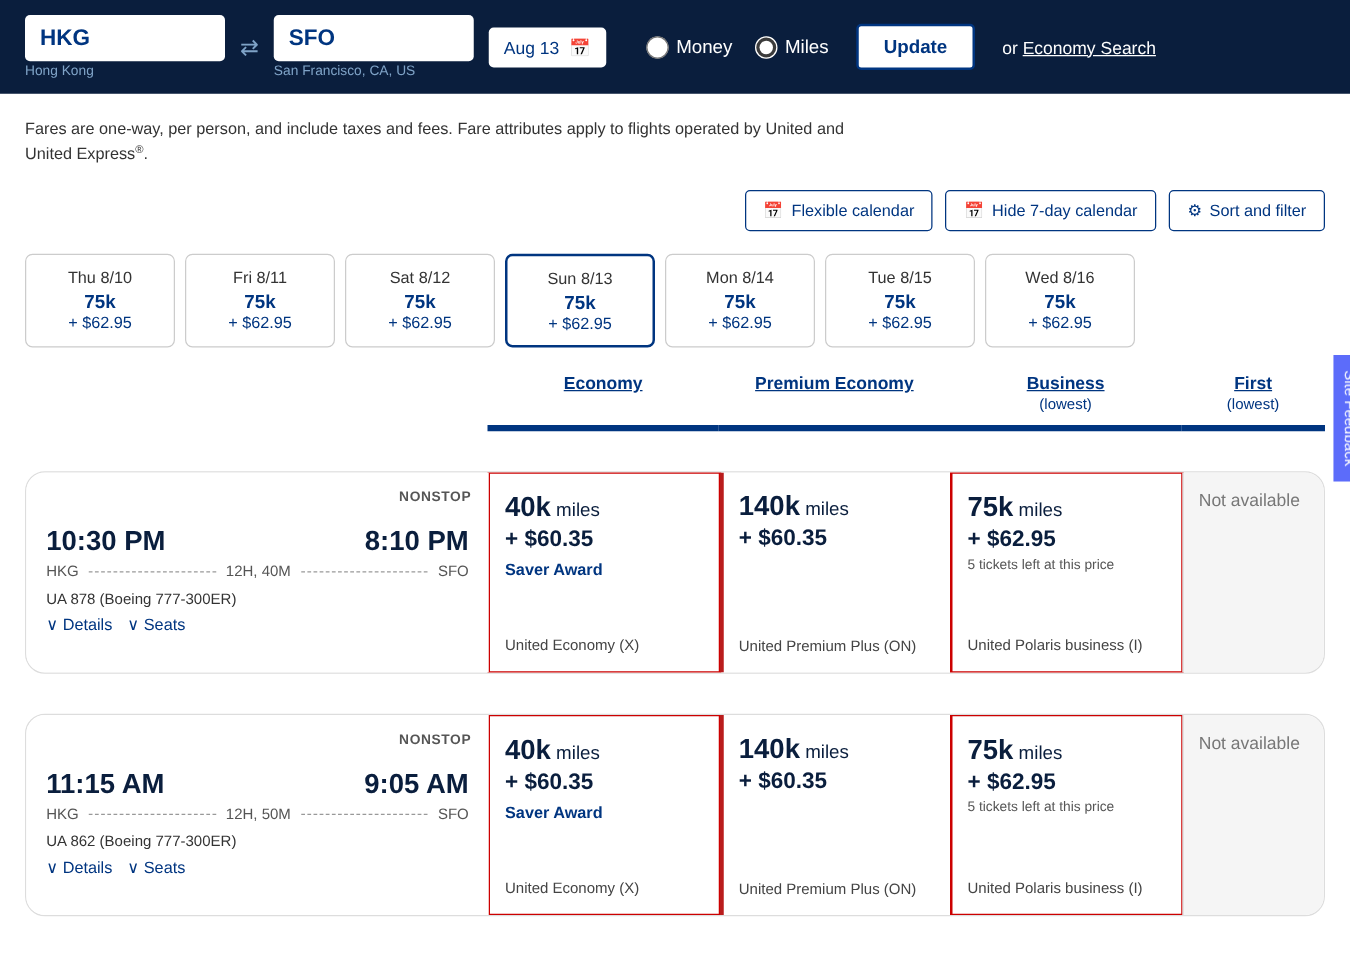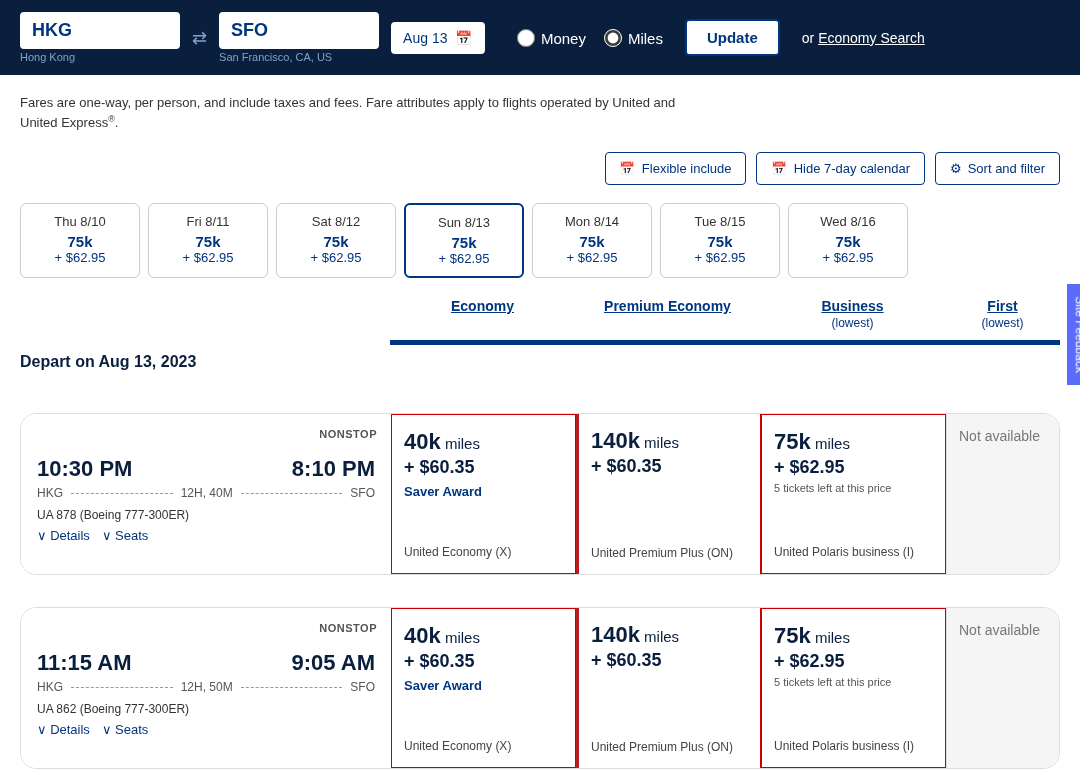--- a/index.html
+++ b/index.html
@@ -58,21 +58,21 @@
     .radio-group {
       display: flex;
       align-items: center;
       gap: 18px;
       margin-left: 20px;
     }
     .radio-label {
       color: #fff;
       font-size: 15px;
       display: flex;
-      align-items: flex-end;
+      align-items: center;
       gap: 6px;
       cursor: pointer;
     }
     .radio-label input[type=radio] {
       accent-color: #fff;
       width: 18px;
       height: 18px;
     }
     .update-btn {
       background: #fff;
@@ -403,21 +403,21 @@
   </span>
 </div>
 
 <div class="fares-note">
   <span>Fares are one-way, per person, and include taxes and fees. Fare attributes apply to flights operated by United and United Express</span><sup>®</sup>.
 </div>
 
 <div class="toolbar">
   <button class="toolbar-btn">
     <span>📅</span>
-    <span>Flexible include</span>
+    <span>Flexible calendar</span>
   </button>
   <button class="toolbar-btn">
     <span>📅</span>
     <span>Hide 7-day calendar</span>
   </button>
   <button class="toolbar-btn">
     <span>⚙</span>
     <span>Sort and filter</span>
   </button>
 </div>
@@ -481,21 +481,20 @@
   </div>
 
   <div class="top-bars">
     <div class="col-top-bar na"></div>
     <div class="col-top-bar economy"></div>
     <div class="col-top-bar premium"></div>
     <div class="col-top-bar business"></div>
     <div class="col-top-bar first"></div>
   </div>
 
-  <div class="depart-label">Depart on Aug 13, 2023</div>
 
   <div id="flights-container">
       <div class="flight-section">
     <div class="flight-info-row">
       <div class="flight-info">
         <span class="nonstop-badge">NONSTOP</span>
         <div class="flight-times">
           <span class="depart-time">10:30 PM</span>
           <span class="arrive-time">8:10 PM</span>
         </div>

